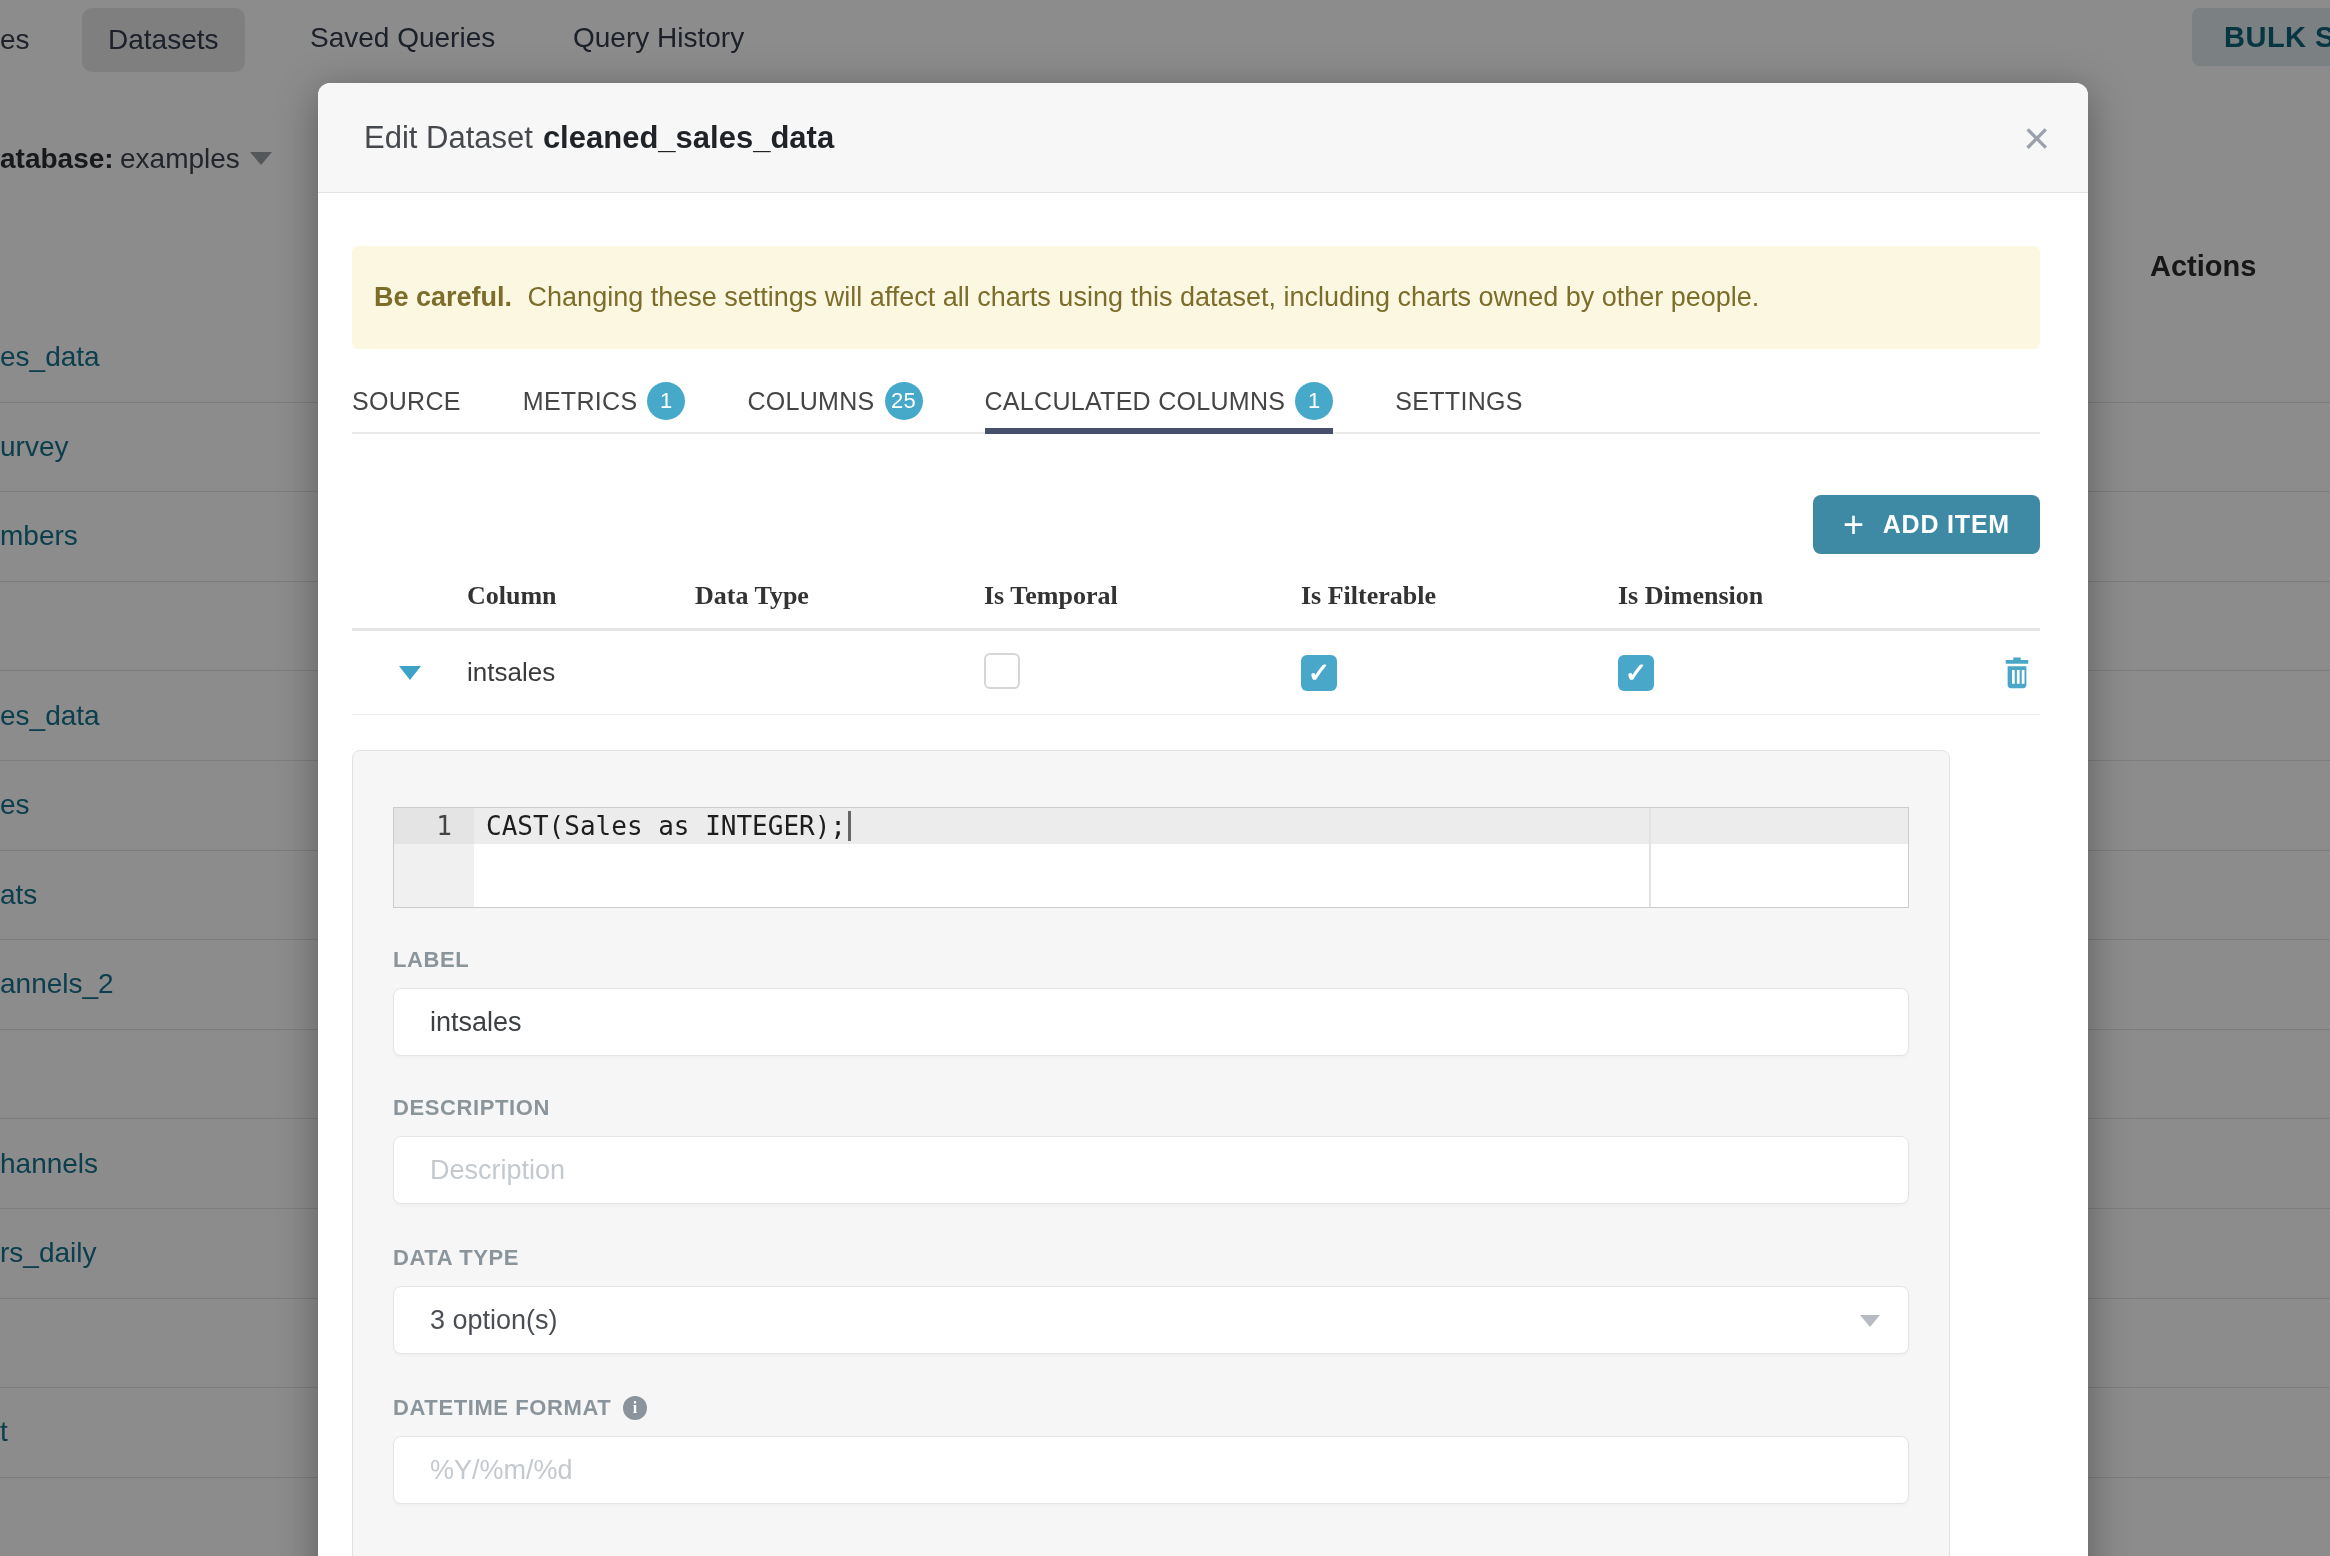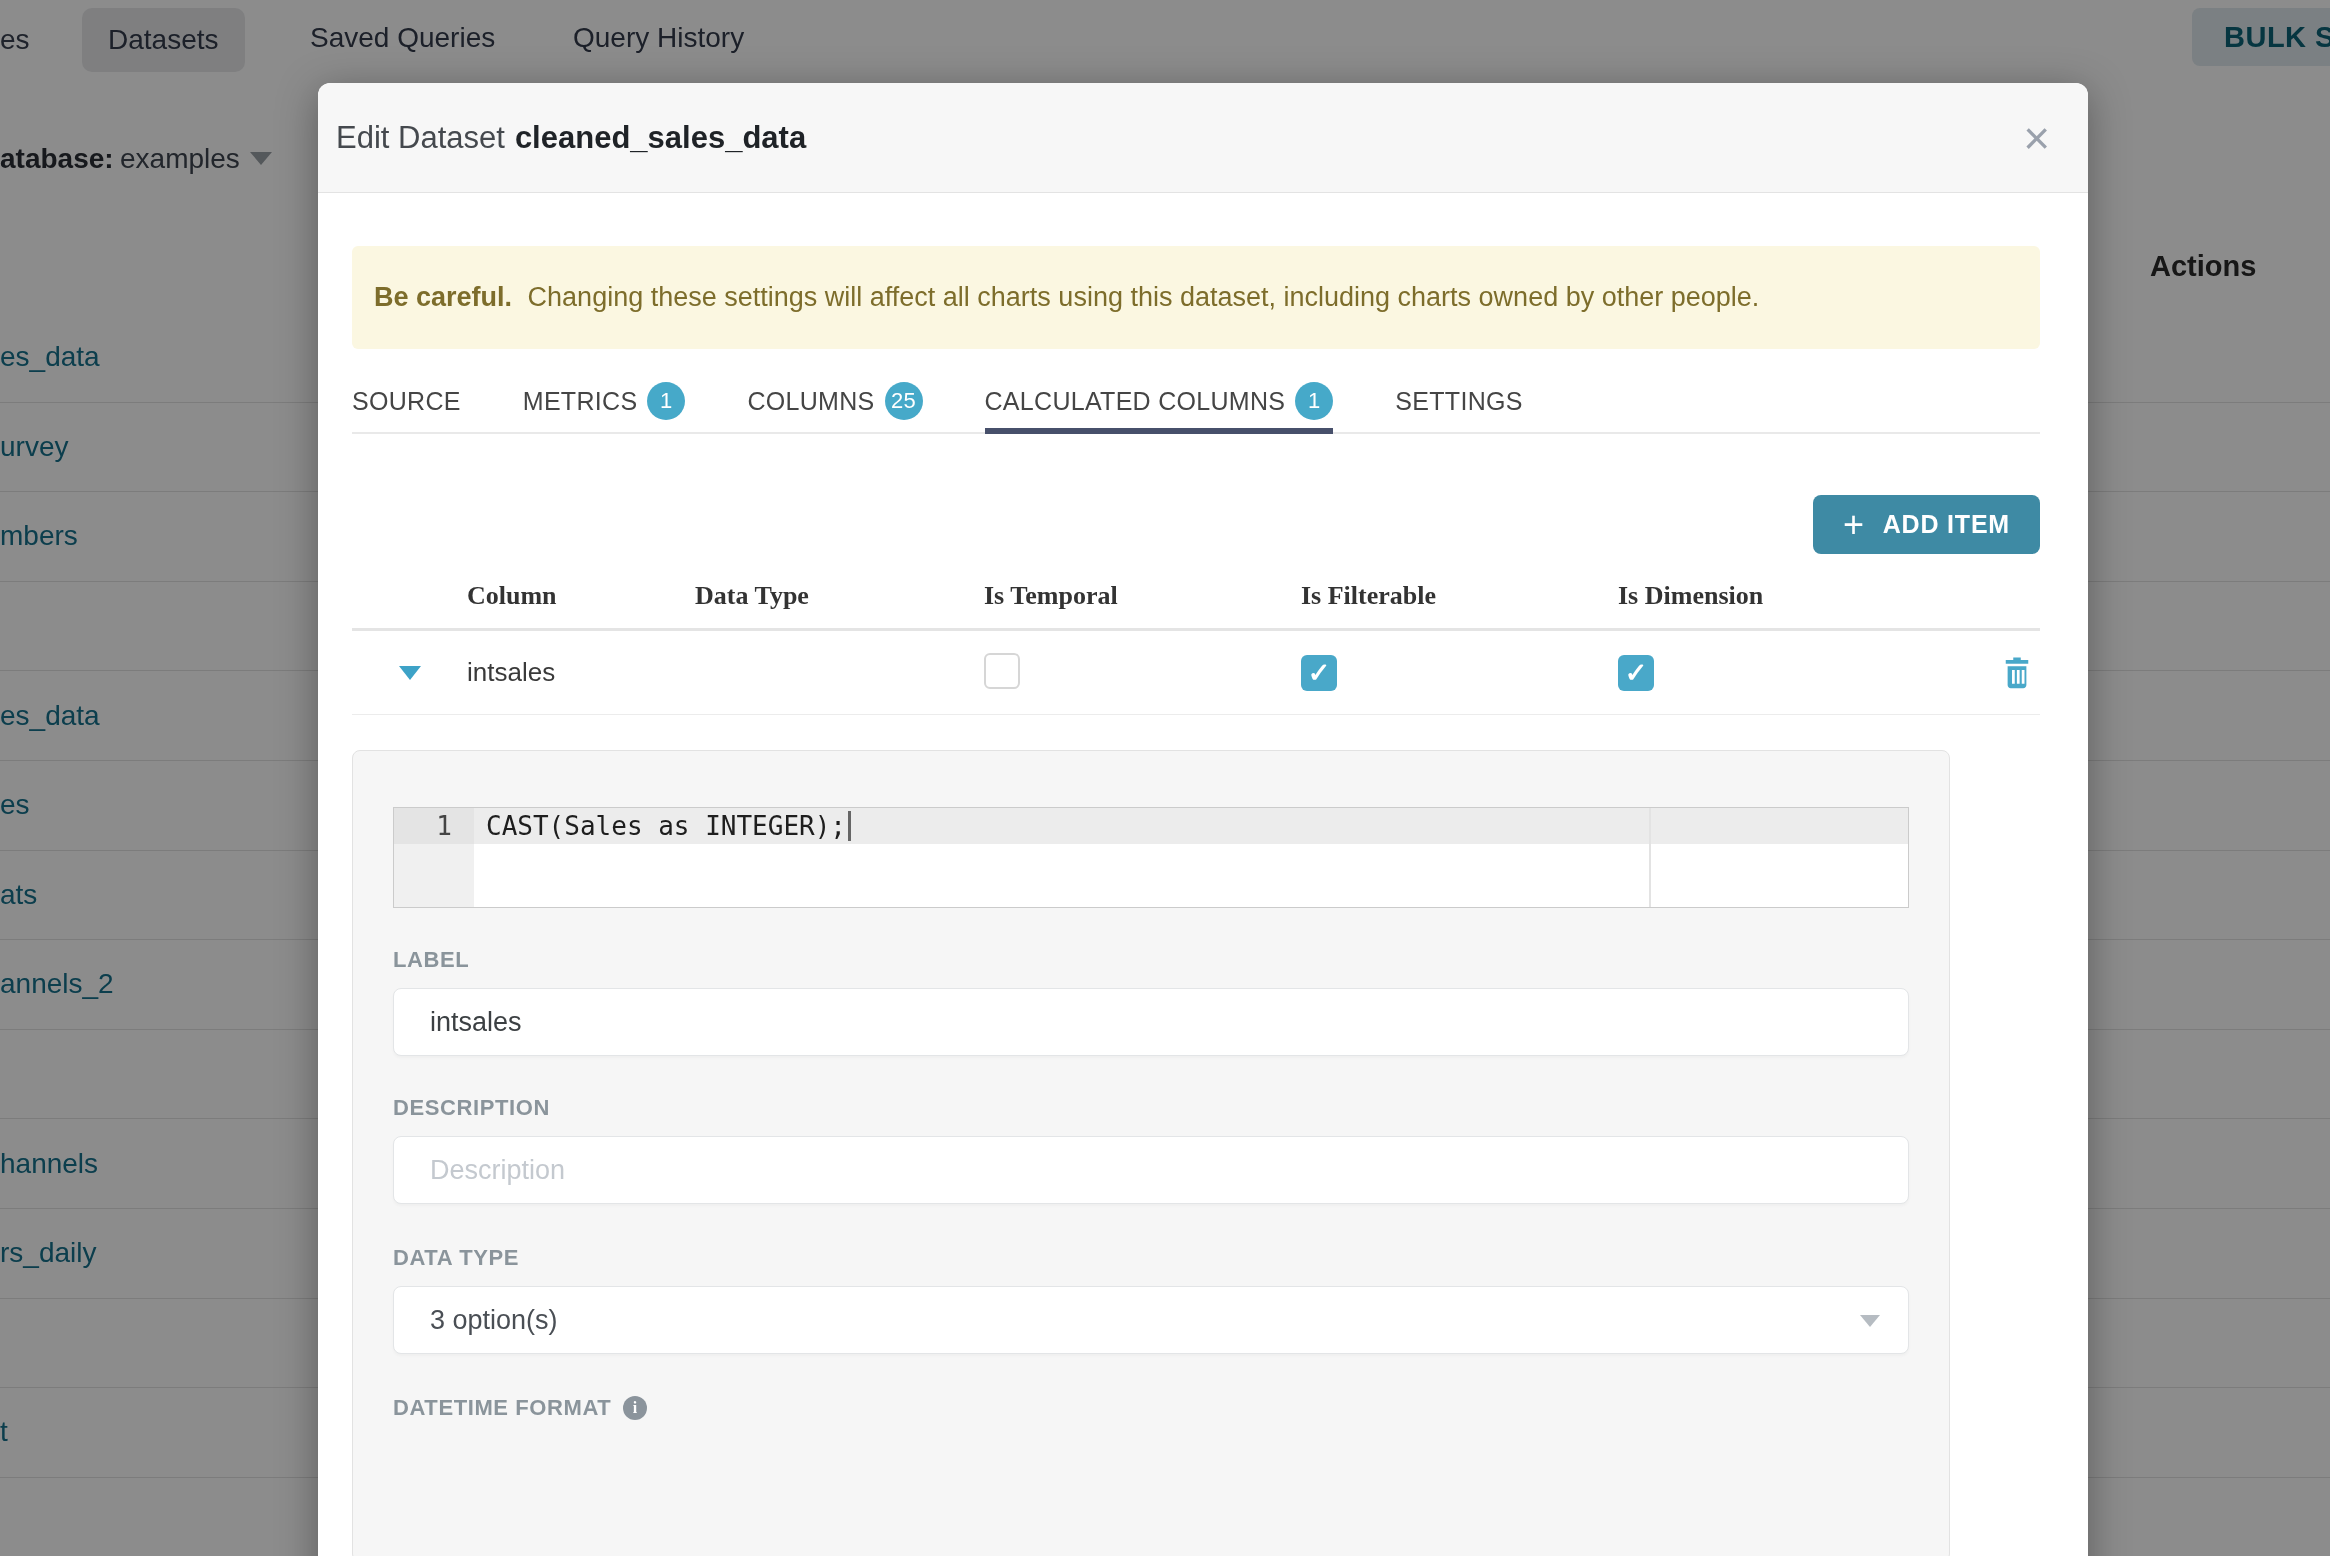--- a/index.html
+++ b/index.html
@@ -27,21 +27,21 @@
   .bg-table{position:absolute;left:0;right:0;top:313px;}
   .bg-row{height:88.6px;border-bottom:1px solid #e2e2e2;display:flex;align-items:center;}
   .ds-link{font-size:28px;color:#16718c;text-decoration:none;}
   
   .overlay{position:absolute;inset:0;background:rgba(0,0,0,0.45);z-index:5;}
   
   .modal{position:absolute;left:318px;top:83px;width:1770px;height:1600px;
     background:#fff;border-radius:12px 12px 0 0;z-index:10;
     box-shadow:0 8px 40px rgba(0,0,0,.35);overflow:hidden;}
   .modal-header{height:110px;background:#f7f7f7;border-bottom:1px solid #e3e3e3;
-    display:flex;align-items:center;padding:0 38px 0 18px;box-sizing:border-box;
+    display:flex;align-items:center;padding:0 38px 0 46px;box-sizing:border-box;
     border-radius:12px 12px 0 0;}
   .modal-title{font-size:31px;color:#45494e;}
   .modal-title b{color:#1f2327;margin-left:10px;font-weight:bold;}
   .close-btn{margin-left:auto;font-size:46px;color:#9aa1ac;line-height:1;cursor:pointer;font-weight:300;}
   .modal-body{padding:0 48px 0 34px;}
   .warn{margin-top:53px;height:103px;background:#fbf7e1;border-radius:6px;
     display:flex;align-items:center;padding:0 22px;box-sizing:border-box;
     font-size:27px;color:#7d6d2b;}
   .warn b{margin-right:8px;}
   .tabs{margin-top:21px;height:62px;border-bottom:2px solid #e9e9e9;
@@ -250,15 +250,16 @@
       <div class="flabel field-label tight">DATA TYPE</div>
       <div class="selectbox">
         <span>3 option(s)</span>
         <span class="sel-caret"></span>
       </div>
 
       <div class="flabel field-label tight dt-row">
         <span>DATETIME FORMAT</span>
         <span class="info-icon">i</span>
       </div>
+      <input class="tinput" type="text" placeholder="%Y/%m/%d" style="">
     </div>
   </div>
 </div>
 
 </body></html>

